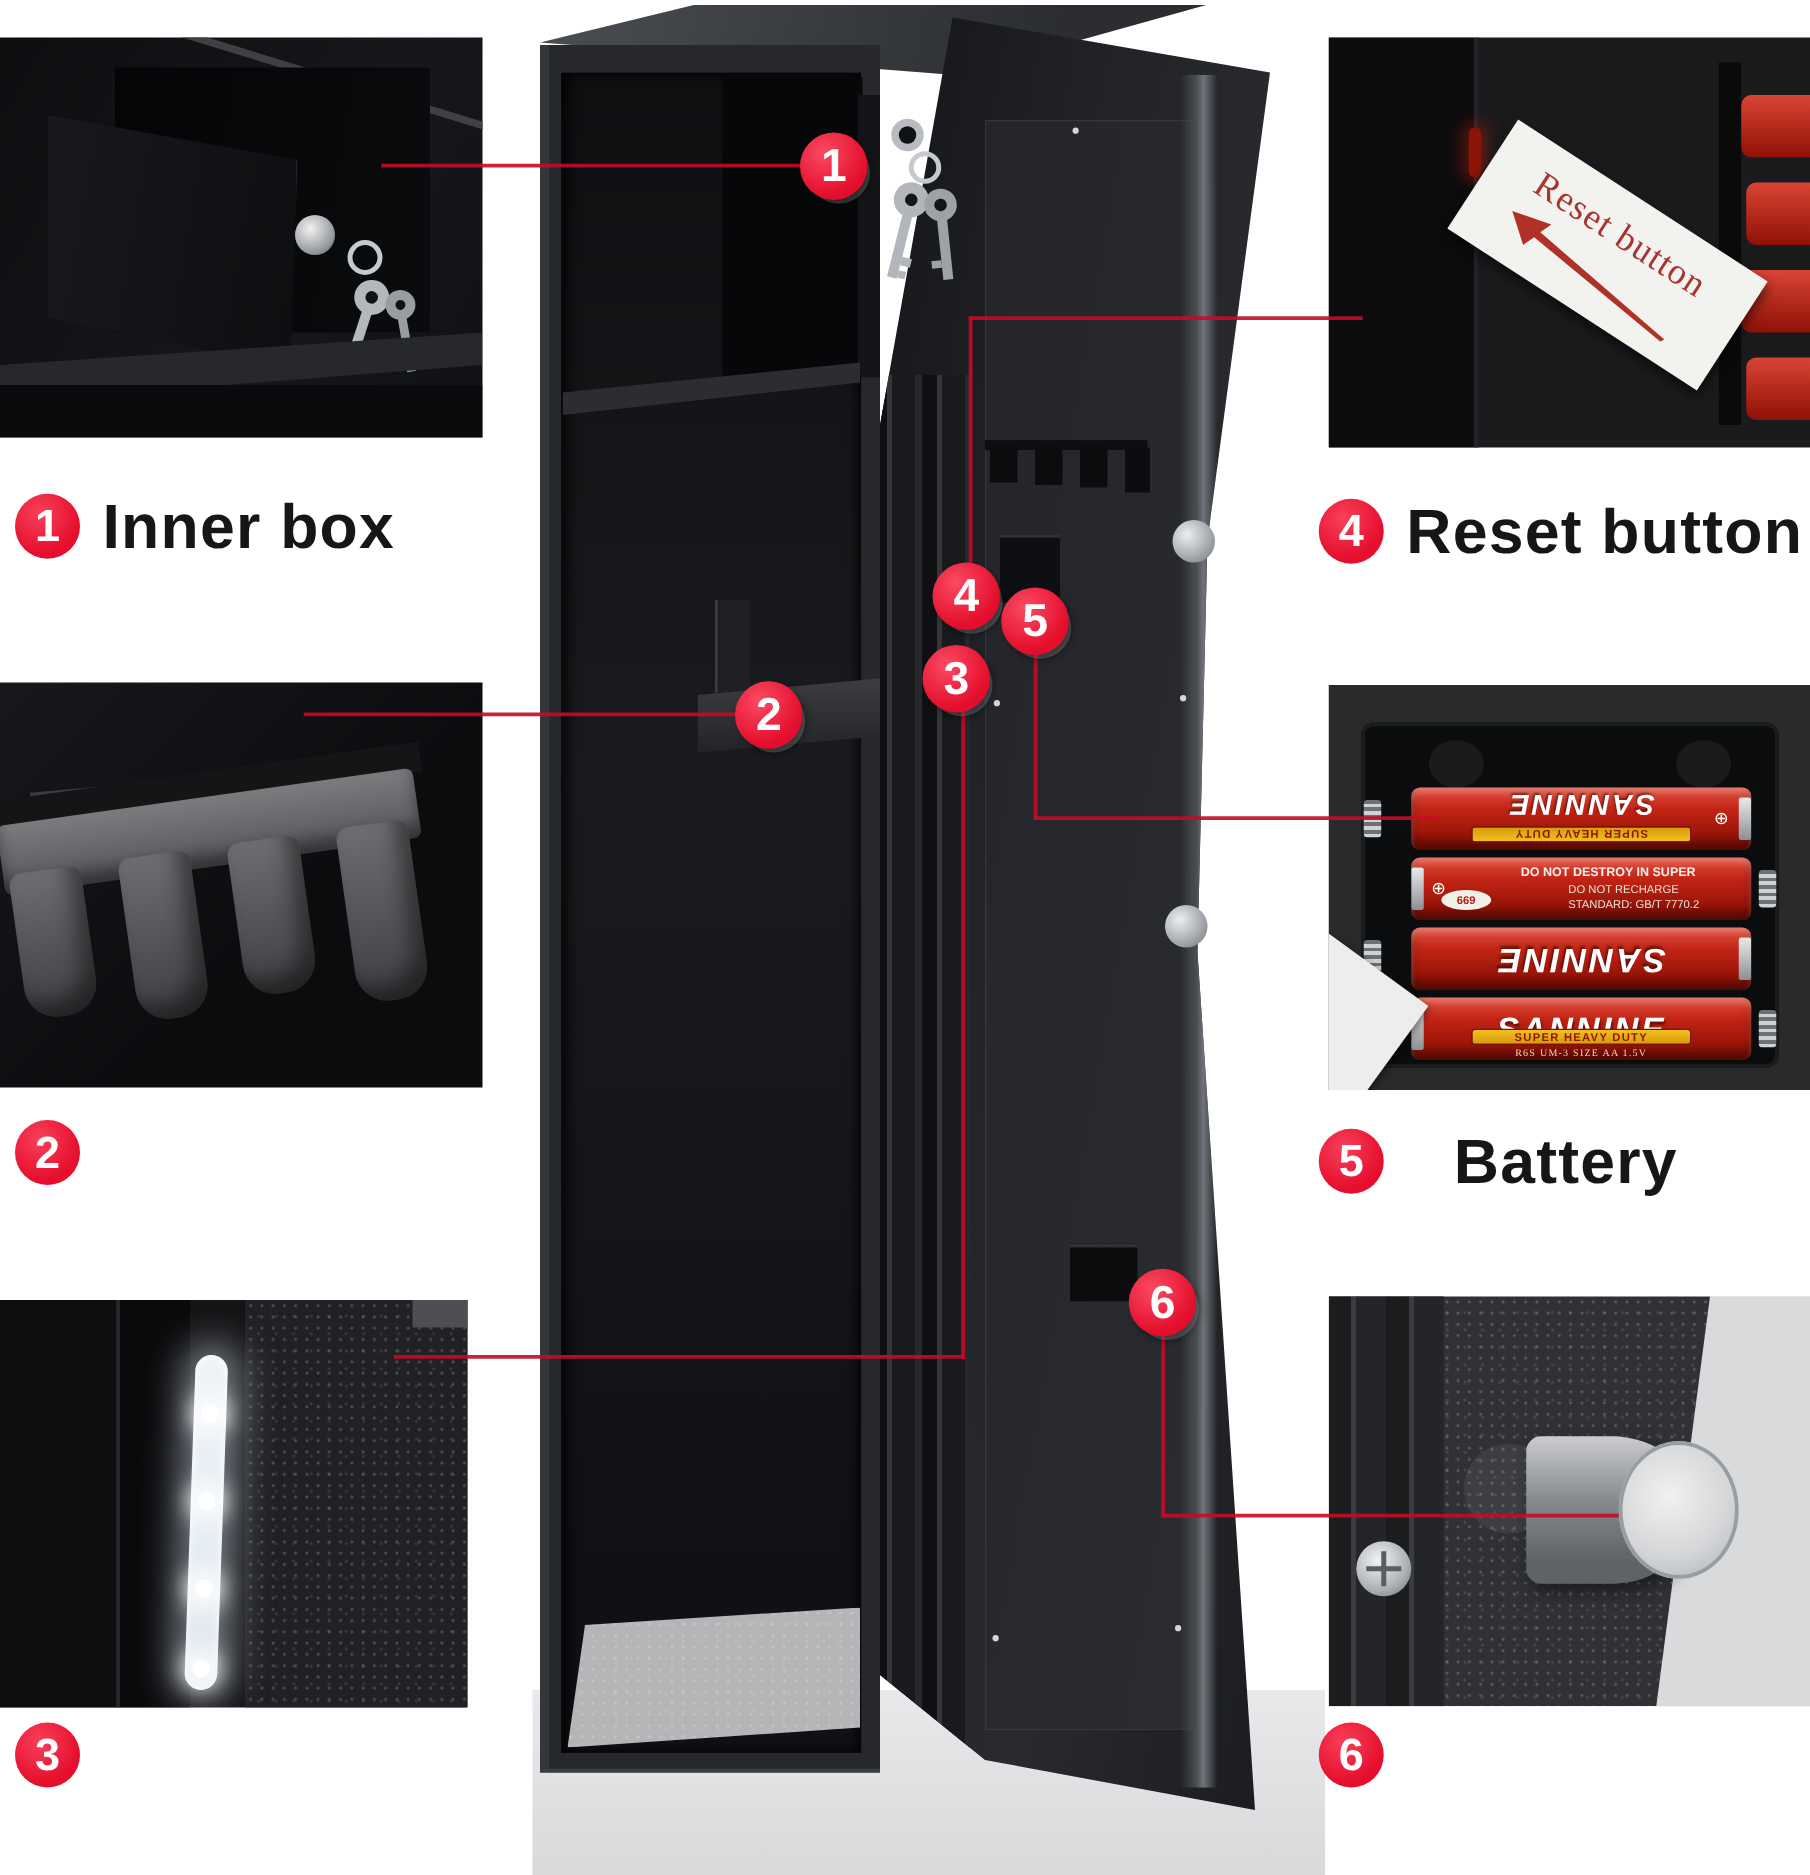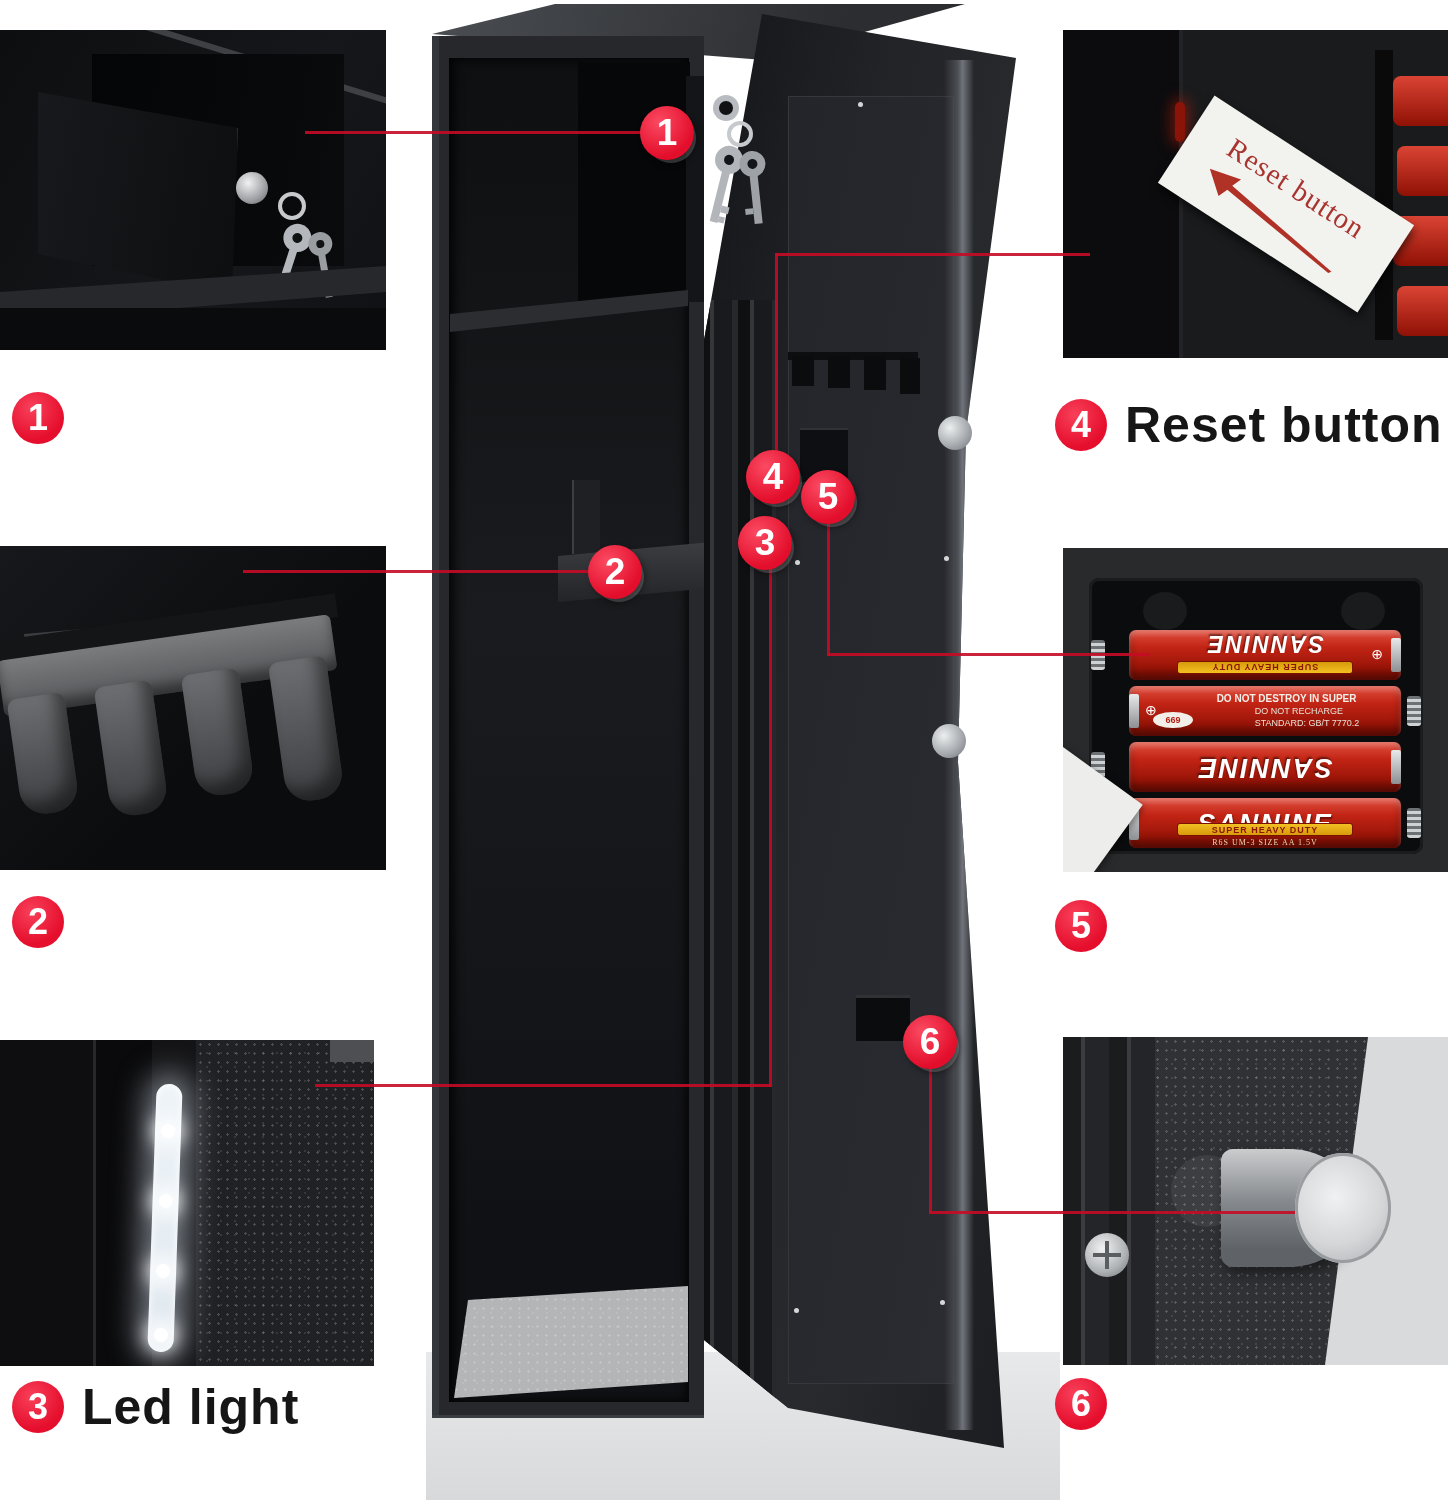--- a/index.html
+++ b/index.html
@@ -333,42 +333,43 @@
       <span>5</span>
     </div>
   <div class="callout" style="left:903px; top:1015px;">
       <span>6</span>
     </div>
 
   <div class="label-row" style="left:12px; top:392px;">
     <div class="label-badge">
         <span>1</span>
       </div>
+    <div class="label-text">Inner box</div>
   </div>
   <div class="label-row" style="left:12px; top:896px;">
     <div class="label-badge">
         <span>2</span>
       </div>
   </div>
   <div class="label-row" style="left:12px; top:1378px;">
     <div class="label-badge">
         <span>3</span>
       </div>
-    <div class="label-text">Led light</div>
   </div>
   <div class="label-row" style="left:1055px; top:396px;">
     <div class="label-badge">
         <span>4</span>
       </div>
     <div class="label-text">Reset button</div>
   </div>
   <div class="label-row gap-wide" style="left:1055px; top:900px;">
     <div class="label-badge">
         <span>5</span>
       </div>
+    <div class="label-text">Battery</div>
   </div>
   <div class="label-row" style="left:1055px; top:1378px;">
     <div class="label-badge">
         <span>6</span>
       </div>
   </div>
 
 </div>
 
 </body></html>

